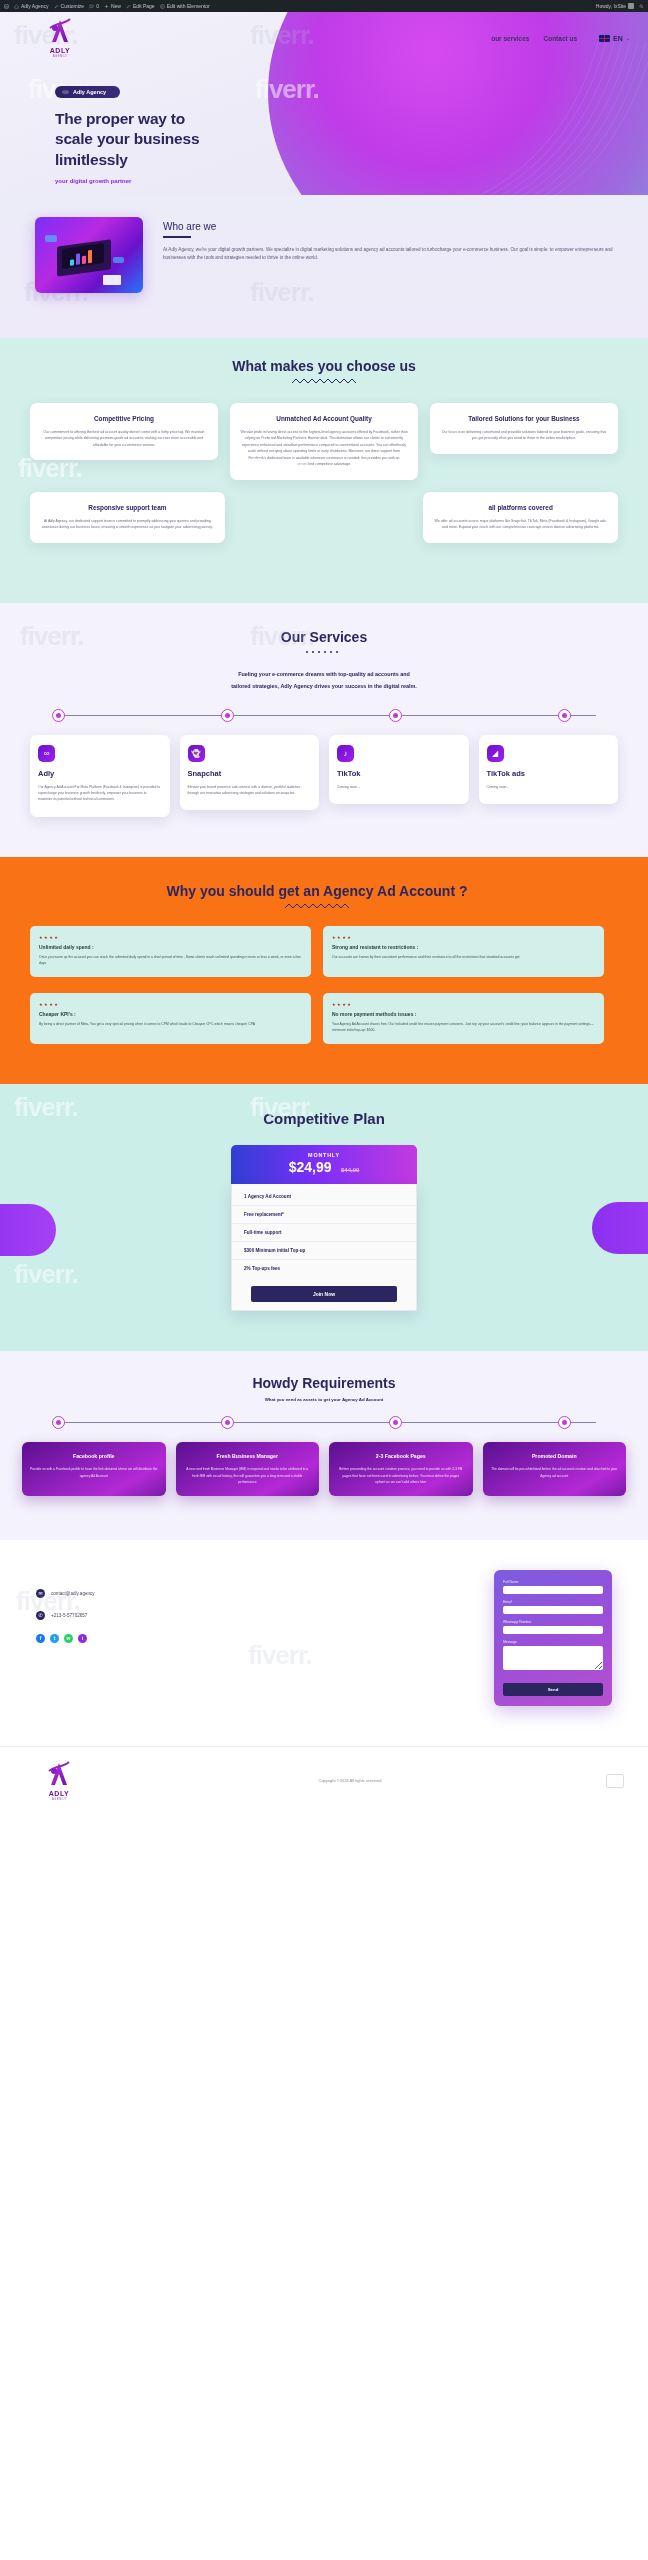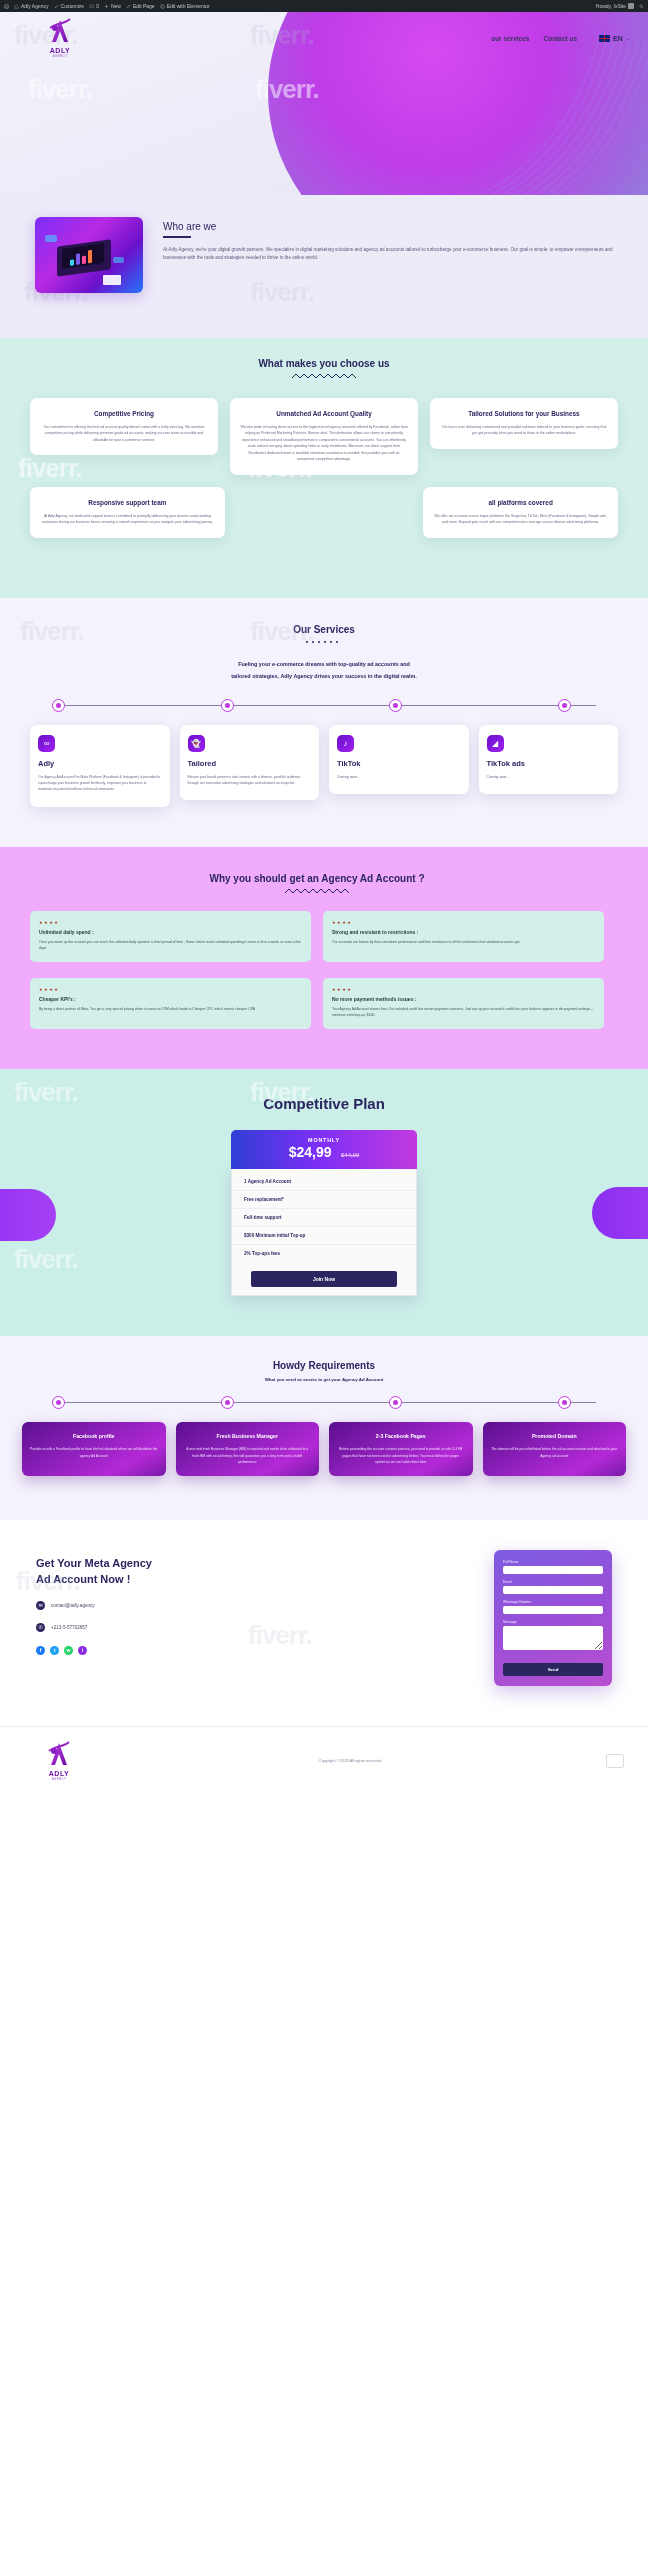--- a/index.html
+++ b/index.html
@@ -90,21 +90,21 @@
   .who-img .chip{position:absolute;border-radius:2px;}
   .who-txt { flex:1; padding-top:4px;}
   .who-h { font-size:10px; font-weight:400; color:#2b2560; }
   .who-rule { width:28px; height:1.6px; background:#2b2560; margin:4px 0 8px 0; }
   .who-p { font-size:4.6px; line-height:1.9; color:#5b5a78; }
 
   
   .chooseus {
     background: #d2efe9; padding: 20px 30px 60px 30px; position:relative;
   }
-  .sec-h { text-align:center; font-size:10px; font-weight:800; color:#2b2560; }
+  .sec-h { text-align:center; font-size:14px; font-weight:800; color:#2b2560; }
   .squiggle { display:block; margin: 4px auto 0 auto; }
   .cards-row { display:flex; gap:12px; margin-top:18px; align-items:flex-start; }
   .card {
     background:#fff; border-radius:7px; padding:12px 10px;
     box-shadow:0 4px 14px rgba(40,60,80,.09); flex:1;
   }
   .card-h { font-size:6.4px; font-weight:800; color:#2b2560; text-align:center; margin-bottom:7px;}
   .card-p { font-size:3.5px; line-height:1.85; color:#6a6a85; text-align:center;}
   .cards-row2 { display:flex; gap:12px; margin-top:12px; align-items:flex-start;}
 
@@ -121,21 +121,21 @@
     flex:1; background:#fff; border-radius:7px; padding:10px 8px 14px 8px;
     box-shadow:0 4px 14px rgba(60,40,120,.12); position:relative;
   }
   .svc-ic { width:17px; height:17px; border-radius:5px;
     background:linear-gradient(135deg,#6a11cb,#a020f0); margin-bottom:7px;
     display:flex;align-items:center;justify-content:center;color:#fff;font-size:8px;}
   .svc-t { font-size:7.5px; font-weight:800; color:#2b2560; margin-bottom:6px;}
   .svc-p { font-size:3.4px; line-height:1.9; color:#6a6a85;}
 
   
-  .why { background:#f0abfc; padding: 26px 44px 40px 30px; }
+  .why { background:#f97316; padding: 26px 44px 40px 30px; }
   .why-row { display:flex; gap:12px; margin-top:16px; }
   .why-card { flex:1; background:#d2efe9; border-radius:5px; padding:9px 9px 11px 9px; }
   .stars { color:#b12704; font-size:4px; letter-spacing:1.5px; margin-bottom:4px;}
   .why-t { font-size:5px; font-weight:800; color:#1e3a34; margin-bottom:4px;}
   .why-p { font-size:3.4px; line-height:1.8; color:#3a5c55; }
 
   
   .subs { background:#cbeee8; padding: 26px 0 40px 0; position:relative; overflow:hidden;}
   .subs-h { text-align:center; font-size:15px; font-weight:800; color:#2b2560; }
   .blob-l { position:absolute; left:-40px; top:120px; width:96px; height:52px; border-radius:26px;
@@ -290,20 +290,32 @@
       <div class="nav-spacer"></div>
       <a class="nav-link">our services</a>
       <a class="nav-link">Contact us</a>
       <div class="lang">
         <span class="flag"></span>
         <span class="lang-txt">EN</span>
         <span class="caret">⌄</span>
       </div>
     </div>
 
+    <div class="hero-body">
+      <div class="pill">
+        <span class="pill-dot"></span>
+        <span>Adly Agency</span>
+      </div>
+      <h1 class="hero-title">
+        <span>The proper way to</span><br>
+        <span>scale your business</span><br>
+        <span>limitlessly</span>
+      </h1>
+      <div class="hero-sub">your digital growth partner</div>
+    </div>
   </section>
 
   <section class="whoarewe">
     <div class="fivwm dark" style="left:24px; top:82px;">fiverr.</div>
     <div class="fivwm dark" style="left:250px; top:82px;">fiverr.</div>
     <div class="who-img">
       <div class="lap"></div>
         <div class="scr"></div>
       <div class="bars">
         <i style="left:2px;height:6px;background:#34d3f0"></i>
@@ -390,21 +402,21 @@
         </div>
     </div>
     <div class="svc-row">
       <div class="svc-card">
         <div class="svc-ic">∞</div>
         <div class="svc-t">Adly</div>
         <div class="svc-p">Our Agency Ad Account For Meta Platform (Facebook &amp; Instagram) is provided to supercharge your business growth limitlessly, empower your business to maximize its potential without technical constraints.</div>
       </div>
       <div class="svc-card">
         <div class="svc-ic">👻</div>
-        <div class="svc-t">Tailored</div>
+        <div class="svc-t">Snapchat</div>
         <div class="svc-p">Elevate your brand presence and connect with a diverse, youthful audience through our innovative advertising strategies and solutions on snapchat</div>
       </div>
       <div class="svc-card">
         <div class="svc-ic">♪</div>
         <div class="svc-t">TikTok</div>
         <div class="svc-p">Coming soon...</div>
       </div>
       <div class="svc-card">
         <div class="svc-ic">◢</div>
         <div class="svc-t">TikTok ads</div>
@@ -508,24 +520,20 @@
         <div class="as-t">Promoted Domain</div>
         <div class="as-p">The domain will be pre-whitelisted before the ad account creation and attached to your Agency ad account</div>
       </div>
     </div>
   </section>
 
   <section class="contact">
     <div class="fivwm dark" style="left:16px; top:46px;">fiverr.</div>
     <div class="fivwm dark" style="left:248px; top:100px;">fiverr.</div>
     <div class="ct-left">
-      <div class="ct-h">
-        <span>Get Your Meta Agency</span><br>
-        <span>Ad Account Now !</span>
-      </div>
       <div class="ct-line">
         <span class="ct-ico">✉</span>
         <span>contact@adly.agency</span>
       </div>
       <div class="ct-line">
         <span class="ct-ico">✆</span>
         <span>+213-5-57702657</span>
       </div>
       <div class="socials">
         <span class="soc" style="background:#1877f2">f</span>

